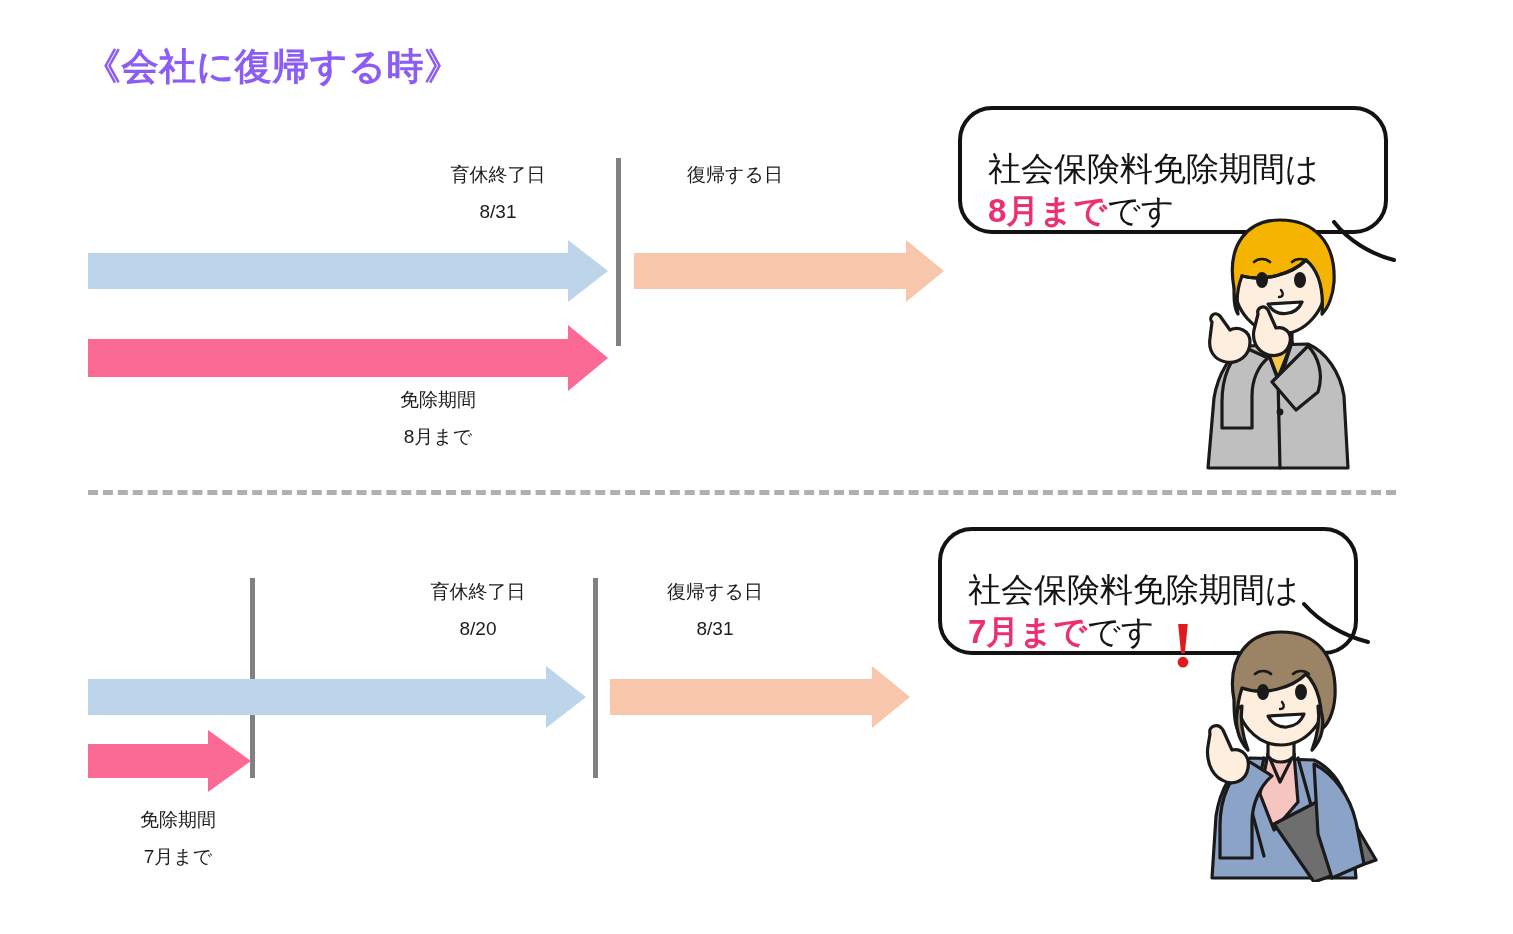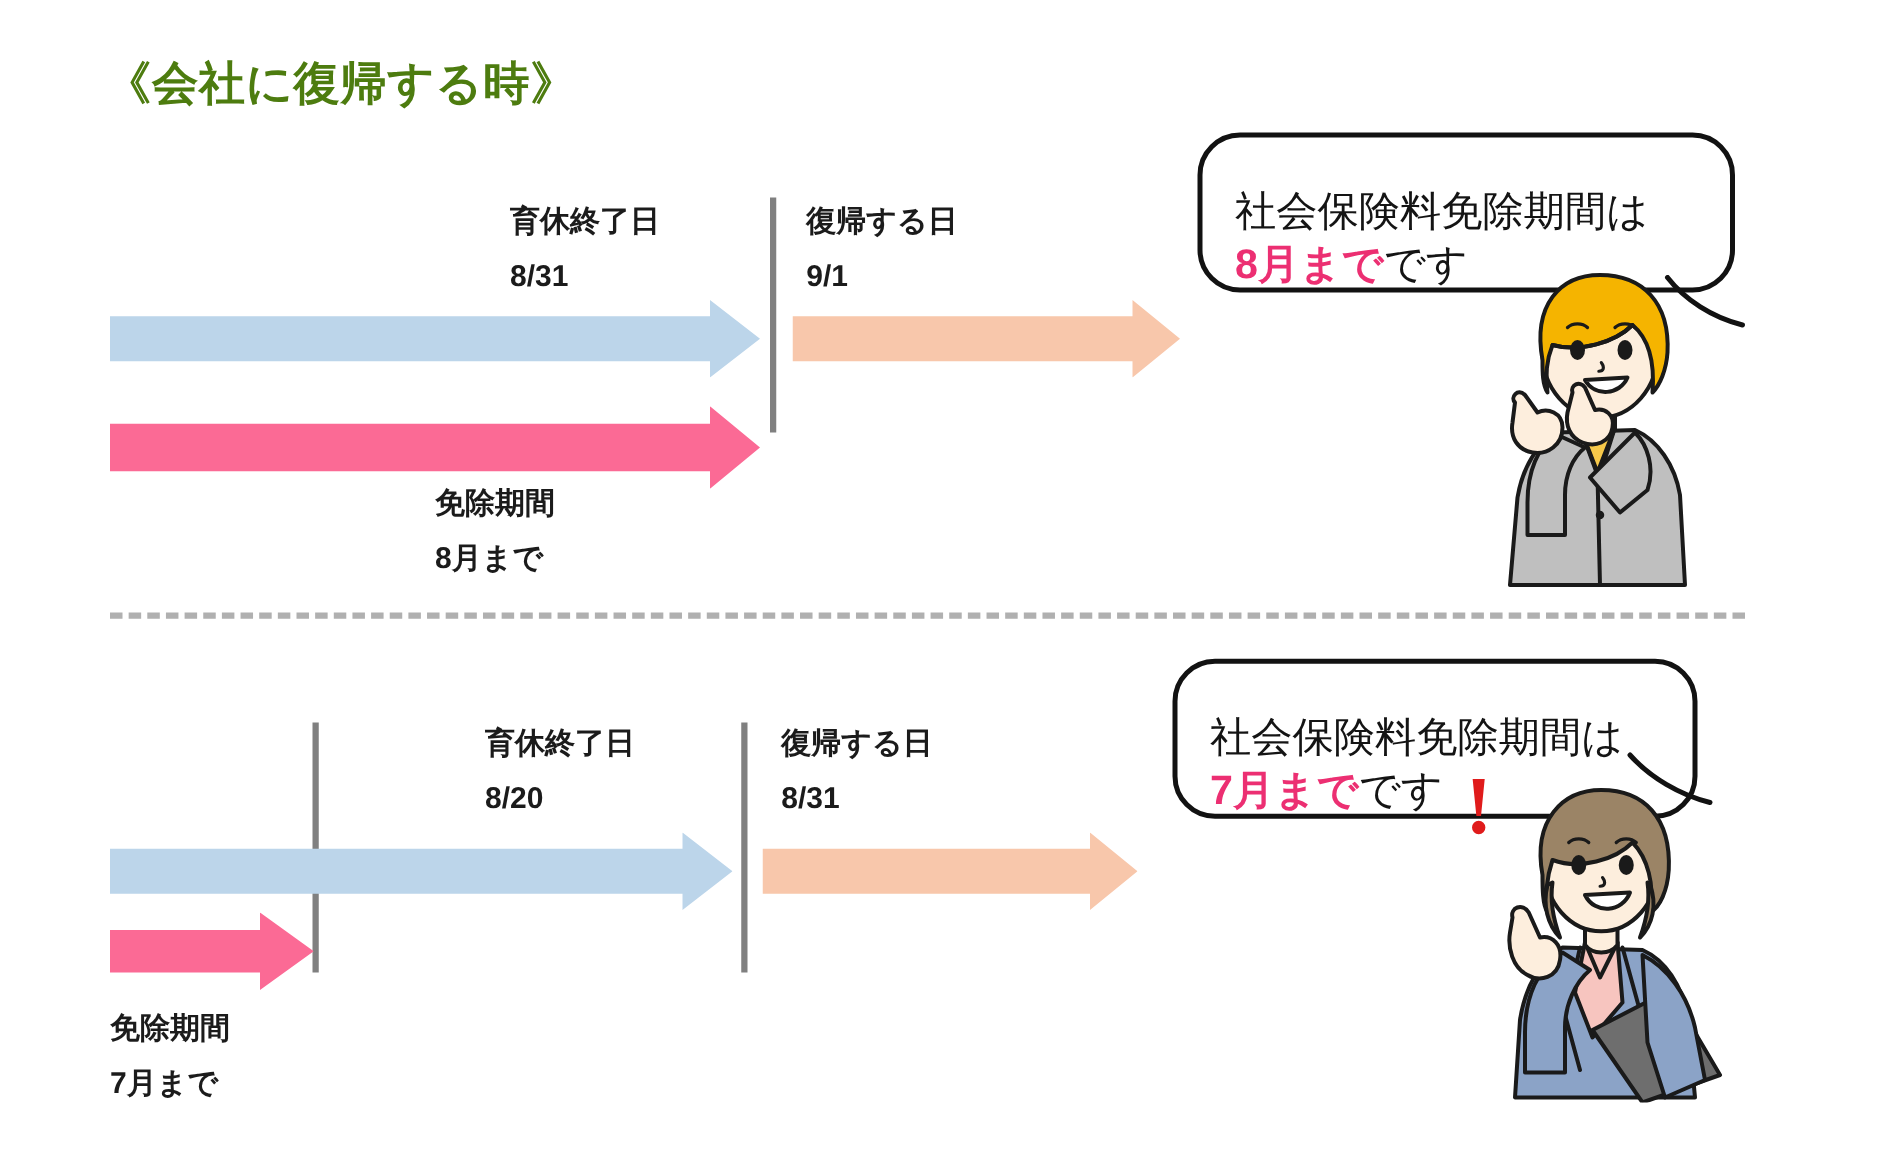--- a/index.html
+++ b/index.html
@@ -17,34 +17,33 @@
     background: #ffffff;
   }
 
   
   .page-title {
     position: absolute;
     left: 84px;
     top: 42px;
     font-size: 37px;
     font-weight: 700;
-    color: #4d7c0f;
+    color: #8b5cf6;
     letter-spacing: 0.5px;
     white-space: nowrap;
   }
 
   
   .tl {
     position: absolute;
-    text-align: left;
+    text-align: center;
     color: #1b1b1b;
-    font-size: 24px;
+    font-size: 19px;
     line-height: 1.28;
     white-space: nowrap;
-    font-weight: bold;
   }
   .tl .l2 { display: block; margin-top: 13px; }
 
   
   .vline {
     position: absolute;
     width: 5px;
     background: #808080;
   }
 
@@ -114,21 +113,20 @@
 
   <div class="page-title">《会社に復帰する時》</div>
 
   <div class="tl" style="left:408px; top:163px; width:180px;">
     <span>育休終了日</span>
     <span class="l2">8/31</span>
   </div>
 
   <div class="tl" style="left:645px; top:163px; width:180px;">
     <span>復帰する日</span>
-    <span class="l2">9/1</span>
   </div>
 
   <div class="tl" style="left:348px; top:388px; width:180px;">
     <span>免除期間</span>
     <span class="l2">8月まで</span>
   </div>
 
   <div class="vline" style="left:616px; top:158px; height:188px;"></div>
 
   <div class="arrow" style="left:88px; top:240px; width:520px; height:62px;">

